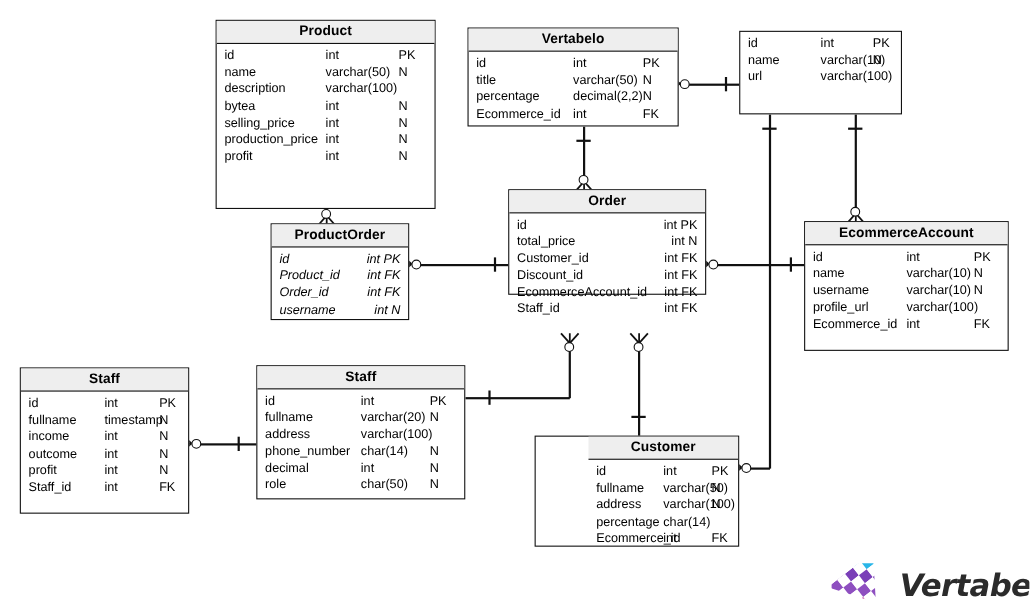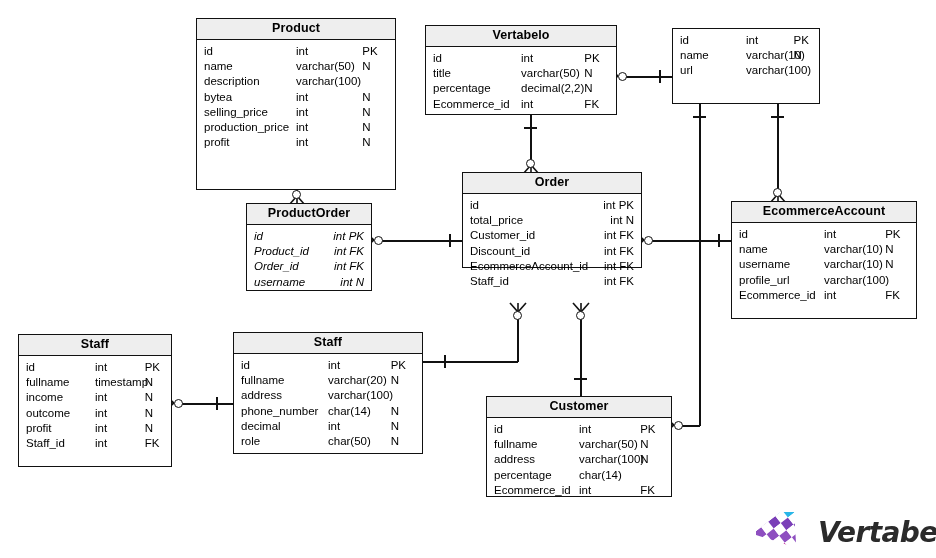--- a/index.html
+++ b/index.html
@@ -483,21 +483,21 @@
           <span class="a-key">N</span>
         </div>
       <div class="attr cols">
           <span class="a-name">role</span>
           <span class="a-type">char(50)</span>
           <span class="a-key">N</span>
         </div>
     </div>
   </div>
 
-  <div class="entity" style="left:486px; top:396px; width:186px; height:101px;">
+  <div class="entity" style="left:486px; top:396px; width:186px; height:101px;padding-left:48px;">
     <div class="entity-title">Customer</div>
     <div class="entity-body">
       <div class="attr cols">
           <span class="a-name">id</span>
           <span class="a-type">int</span>
           <span class="a-key">PK</span>
         </div>
       <div class="attr cols">
           <span class="a-name">fullname</span>
           <span class="a-type">varchar(50)</span>

